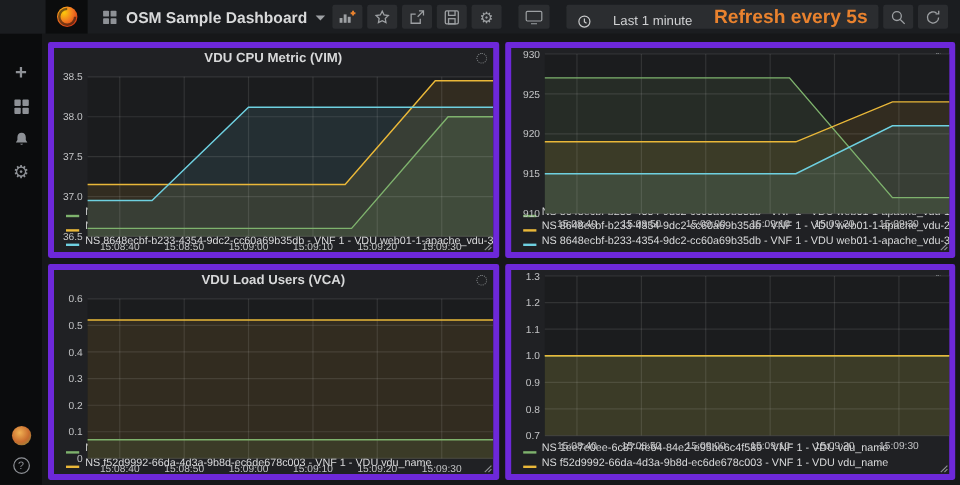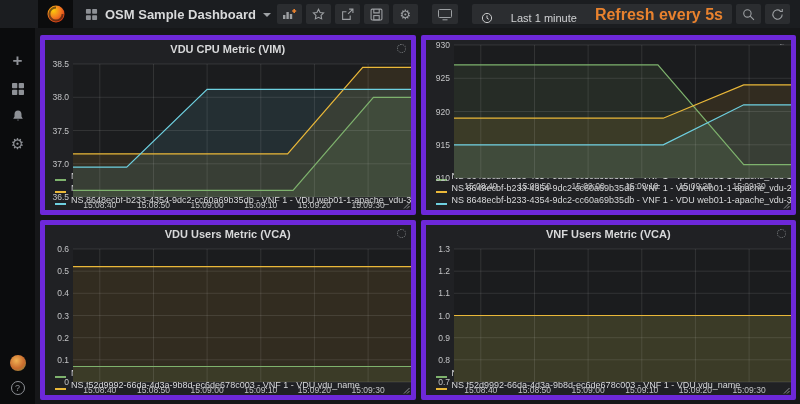--- a/index.html
+++ b/index.html
@@ -277,21 +277,21 @@
           <span class="legend-label">NS 8648ecbf-b233-4354-9dc2-cc60a69b35db - VNF 1 - VDU web01-1-apache_vdu-3</span>
         </div>
       </div>
     <span class="resize-handle">
       <svg width="8" height="8">
           <path d="M7.5 2L2 7.5M7.5 5L5 7.5" stroke="#8e9093" fill="none"></path>
         </svg>
     </span>
   </div>
   <div class="panel">
-    <div class="panel-title">VDU Users Metric (VCA)</div>
+    <div class="panel-title">VDU Load Users (VCA)</div>
     <span class="spinner"></span>
     <div class="chart-wrap">
         <svg width="374" height="152">
           <rect x="28" y="5" width="338" height="133" fill="#1b1c1e"></rect>
           <polygon points="28.0,122.5 366.0,122.5 366.0,138.0 28.0,138.0" fill="#7EB26D" fill-opacity="0.11"></polygon>
           <polygon points="28.0,22.7 366.0,22.7 366.0,138.0 28.0,138.0" fill="#EAB839" fill-opacity="0.11"></polygon>
           <line x1="28" y1="138.0" x2="366" y2="138.0" stroke="#ffffff" stroke-opacity="0.10" stroke-width="1"></line>
           <line x1="28" y1="115.8" x2="366" y2="115.8" stroke="#ffffff" stroke-opacity="0.10" stroke-width="1"></line>
           <line x1="28" y1="93.7" x2="366" y2="93.7" stroke="#ffffff" stroke-opacity="0.10" stroke-width="1"></line>
           <line x1="28" y1="71.5" x2="366" y2="71.5" stroke="#ffffff" stroke-opacity="0.10" stroke-width="1"></line>
@@ -331,21 +331,20 @@
           <span class="legend-label">NS f52d9992-66da-4d3a-9b8d-ec6de678c003 - VNF 1 - VDU vdu_name</span>
         </div>
       </div>
     <span class="resize-handle">
       <svg width="8" height="8">
           <path d="M7.5 2L2 7.5M7.5 5L5 7.5" stroke="#8e9093" fill="none"></path>
         </svg>
     </span>
   </div>
   <div class="panel">
-    <div class="panel-title">VNF Users Metric (VCA)</div>
     <span class="spinner"></span>
     <div class="chart-wrap">
         <svg width="374" height="152">
           <rect x="28" y="5" width="338" height="133" fill="#1b1c1e"></rect>
           <polygon points="28.0,71.5 366.0,71.5 366.0,138.0 28.0,138.0" fill="#7EB26D" fill-opacity="0.11"></polygon>
           <polygon points="28.0,71.5 366.0,71.5 366.0,138.0 28.0,138.0" fill="#EAB839" fill-opacity="0.11"></polygon>
           <line x1="28" y1="138.0" x2="366" y2="138.0" stroke="#ffffff" stroke-opacity="0.10" stroke-width="1"></line>
           <line x1="28" y1="115.8" x2="366" y2="115.8" stroke="#ffffff" stroke-opacity="0.10" stroke-width="1"></line>
           <line x1="28" y1="93.7" x2="366" y2="93.7" stroke="#ffffff" stroke-opacity="0.10" stroke-width="1"></line>
           <line x1="28" y1="71.5" x2="366" y2="71.5" stroke="#ffffff" stroke-opacity="0.10" stroke-width="1"></line>

